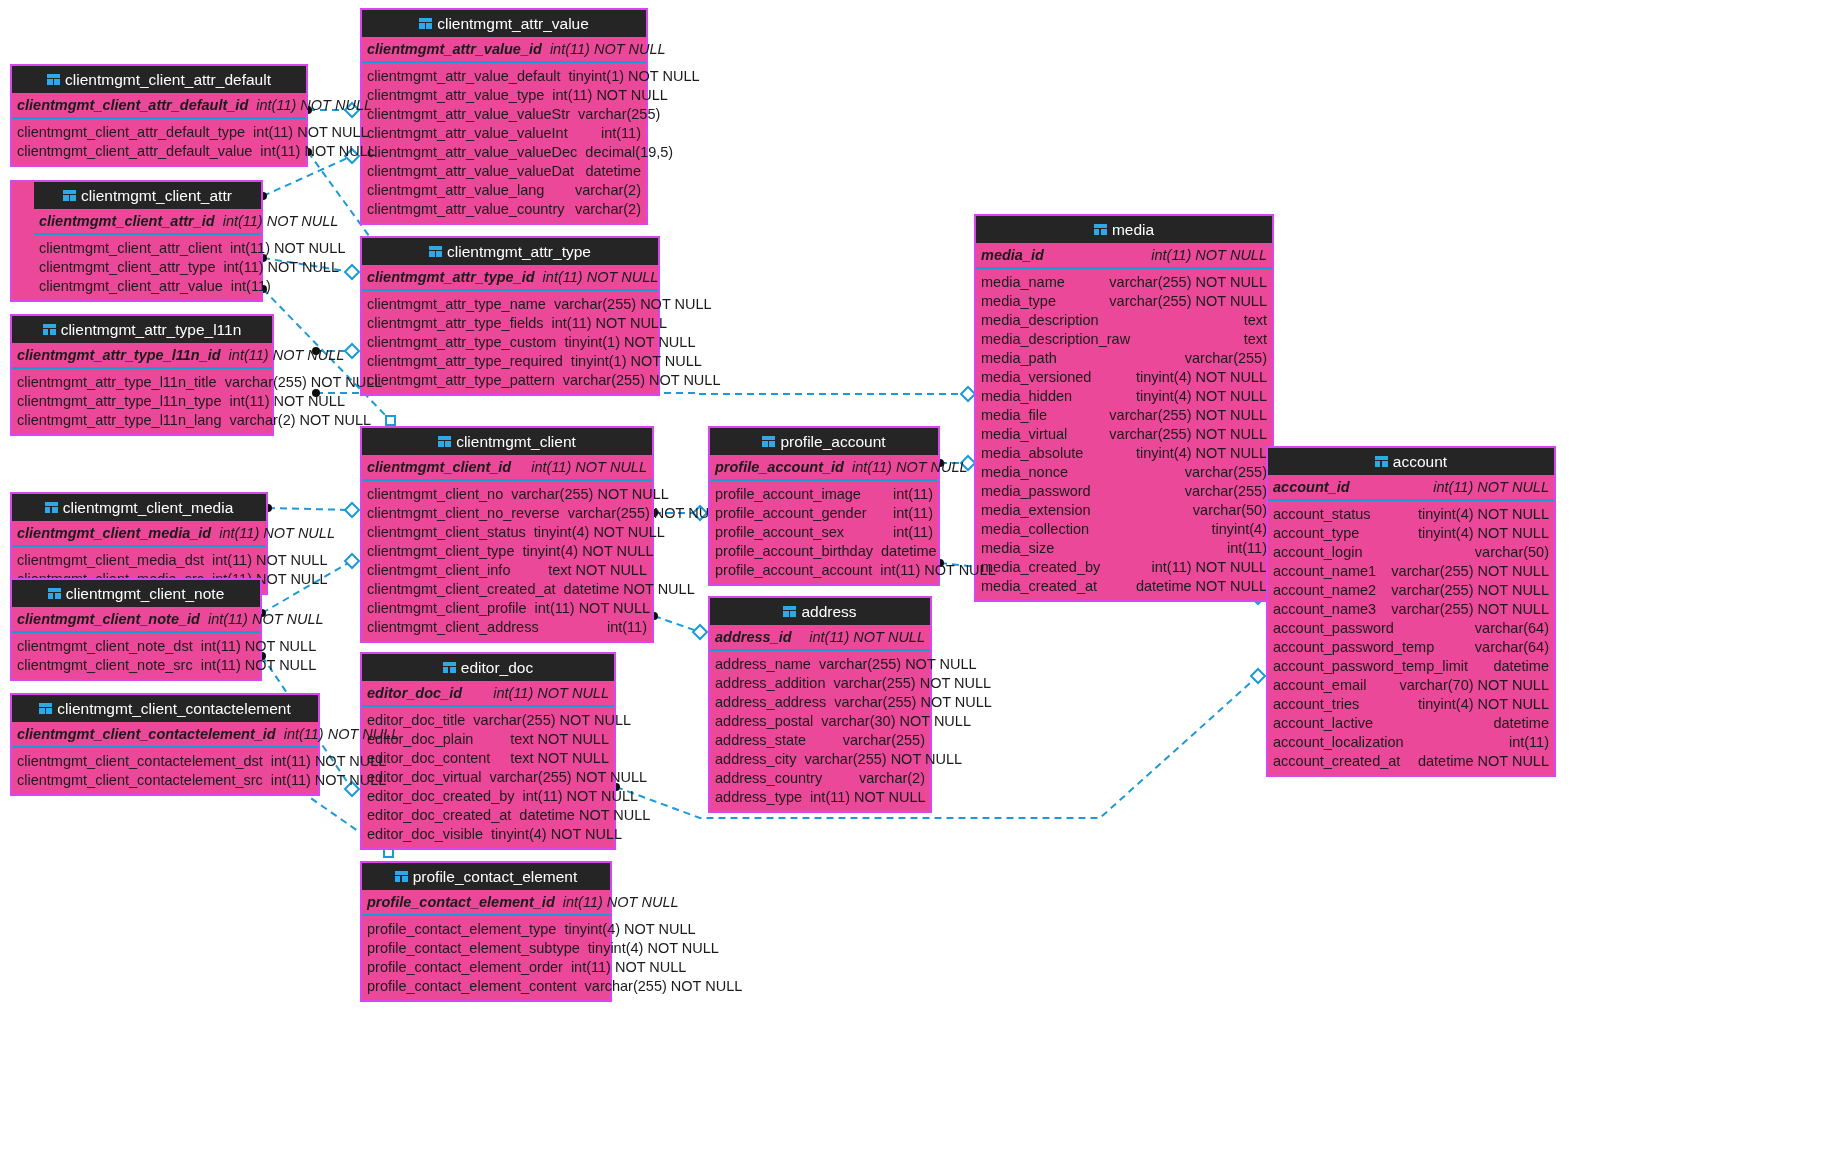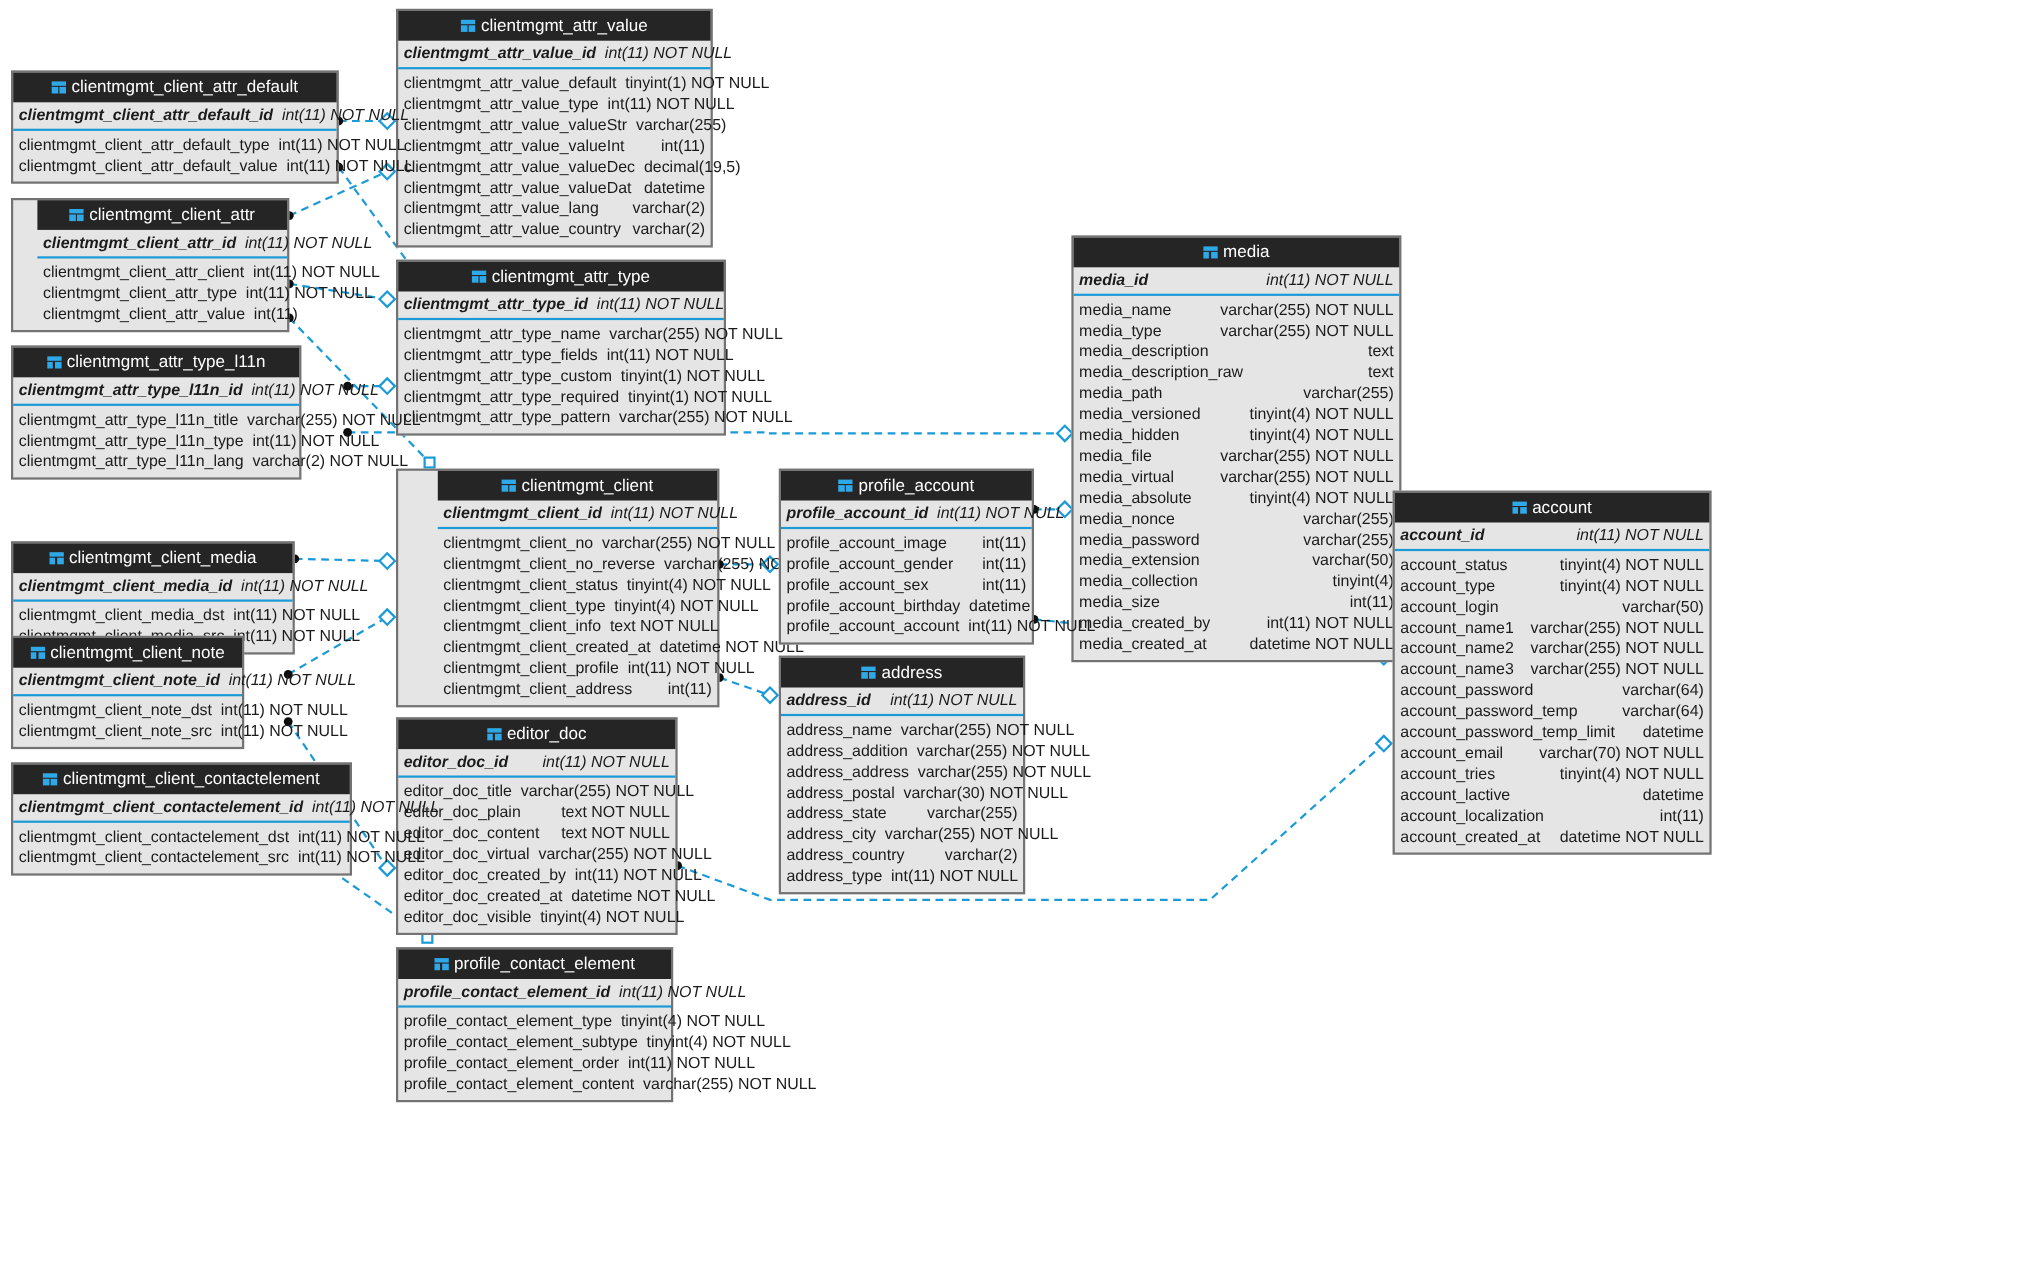--- a/index.html
+++ b/index.html
@@ -25,22 +25,22 @@
     left: 0;
     top: 0;
     width: 1842px;
     height: 1170px;
     pointer-events: none;
     z-index: 1;
   }
   .entity {
     position: absolute;
     z-index: 2;
-    background: #e5e5e5;
-    border: 2px solid #737373;
+    background: #ec4899;
+    border: 2px solid #d946ef;
     box-sizing: border-box;
     box-shadow: 0 0 0 0 rgba(0,0,0,0);
   }
   .entity-header {
     background: #252525;
     color: #ffffff;
     font-size: 15.5px;
     line-height: 26px;
     height: 27px;
     text-align: center;
@@ -473,21 +473,21 @@
             <span class="attr-name">clientmgmt_client_media_dst</span>
             <span class="attr-type">int(11) NOT NULL</span>
           </div>
           <div class="attr-row">
             <span class="attr-name">clientmgmt_client_media_src</span>
             <span class="attr-type">int(11) NOT NULL</span>
           </div>
           <div class="body-pad-bot"></div>
         </div>
   </div>
-      <div class="entity" style="left: 360px; top: 426px; width: 294px; padding-left: 36px;">
+      <div class="entity" style="left: 360px; top: 426px; width: 294px;">
     <div class="entity-header">
       <span class="tbl-icon">
             <i class="r1"></i>
             <i class="r2a"></i>
             <i class="r2b"></i>
           </span>
       <span class="entity-title">clientmgmt_client</span>
     </div>
     <div class="pk-row">
       <div class="attr-row pk">
@@ -641,21 +641,21 @@
             <span class="attr-name">account_localization</span>
             <span class="attr-type">int(11)</span>
           </div>
           <div class="attr-row">
             <span class="attr-name">account_created_at</span>
             <span class="attr-type">datetime NOT NULL</span>
           </div>
           <div class="body-pad-bot"></div>
         </div>
   </div>
-      <div class="entity" style="left: 10px; top: 578px; width: 212px;">
+      <div class="entity" style="left: 10px; top: 578px; width: 252px;">
     <div class="entity-header">
       <span class="tbl-icon">
             <i class="r1"></i>
             <i class="r2a"></i>
             <i class="r2b"></i>
           </span>
       <span class="entity-title">clientmgmt_client_note</span>
     </div>
     <div class="pk-row">
       <div class="attr-row pk">

